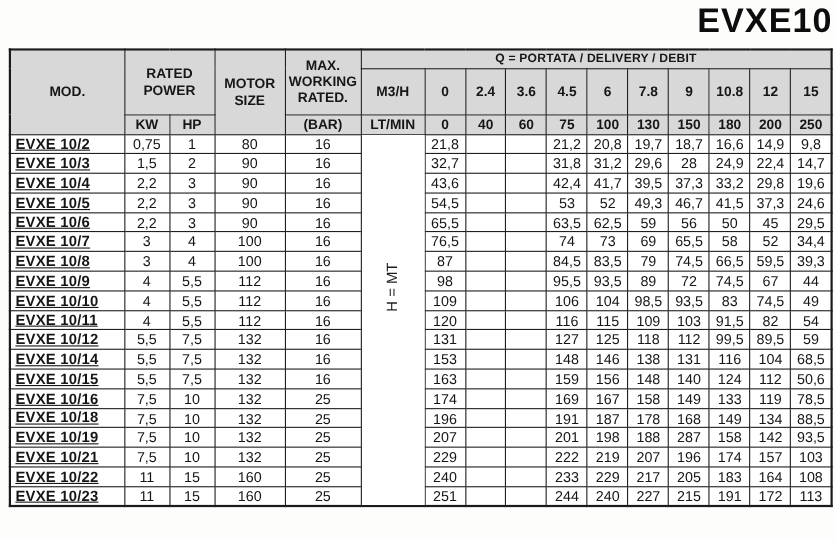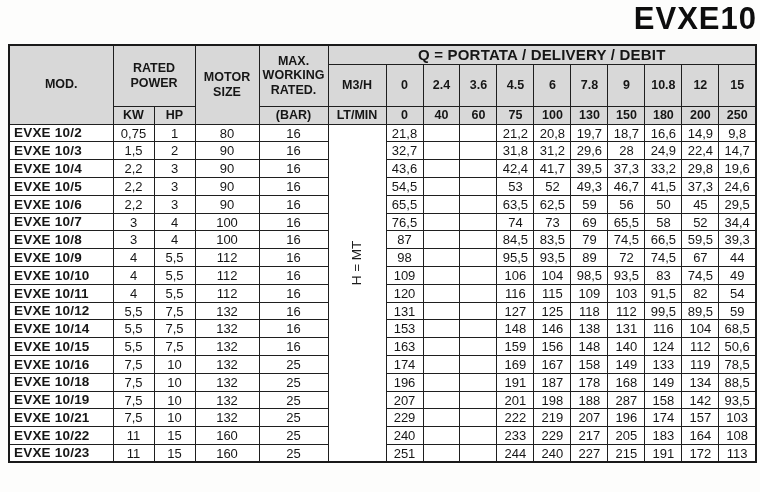--- a/index.html
+++ b/index.html
@@ -39,33 +39,34 @@
   thead th {
     background: #d8d8d8;
     font-weight: bold;
     font-size: 12.5px;
     line-height: 1.18;
   }
   tr.hrow1 th { height: 17px; }
   tr.hrow2 th { height: 42px; }
   tr.hrow3 th { height: 18px; font-size: 12.5px; }
   th.lbl { text-align: left; padding-left: 4px; margin-top: 22px; }
-  th.qhead { font-size: 15px; letter-spacing: 0.2px; }
+  th.qhead { font-size: 11px; letter-spacing: 0.2px; }
   tbody td {
     height: 17.8px;
     font-size: 13px;
     line-height: 1;
     background: #ffffff;
   }
   tbody td.mod {
     text-align: left;
     padding-left: 4px;
     font-weight: bold;
     font-size: 13.5px;
     letter-spacing: 0.2px;
+    text-decoration: underline;
   }
   td.hmt-cell { position: relative; background: #ffffff; }
   .hmt-inner {
     position: absolute;
     left: 50%;
     top: 138px;
     transform: translate(-50%, -50%) rotate(-90deg);
     white-space: nowrap;
     font-size: 13.5px;
     color: #1c1c1c;

